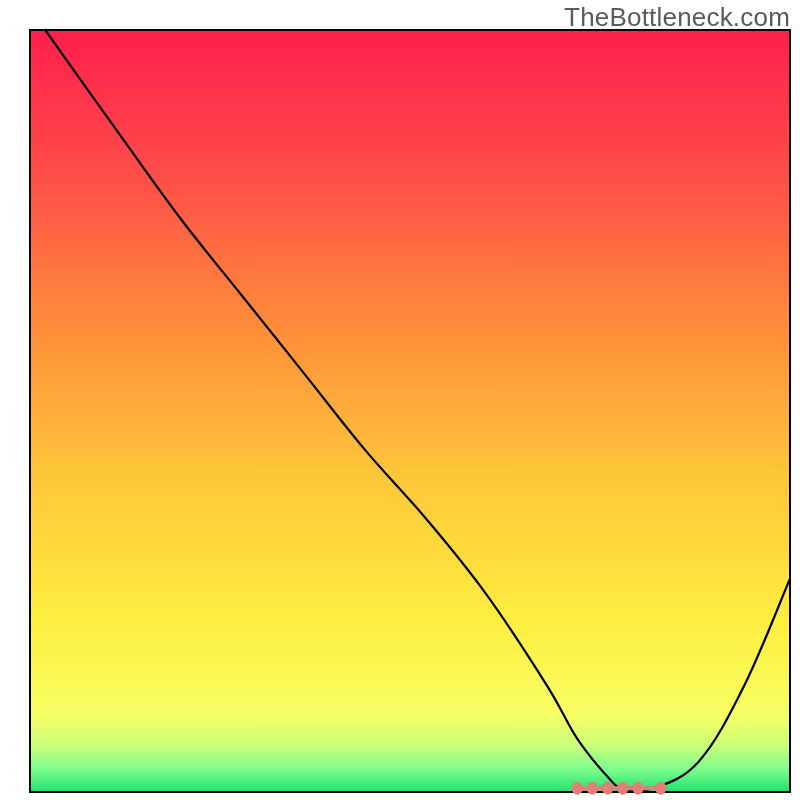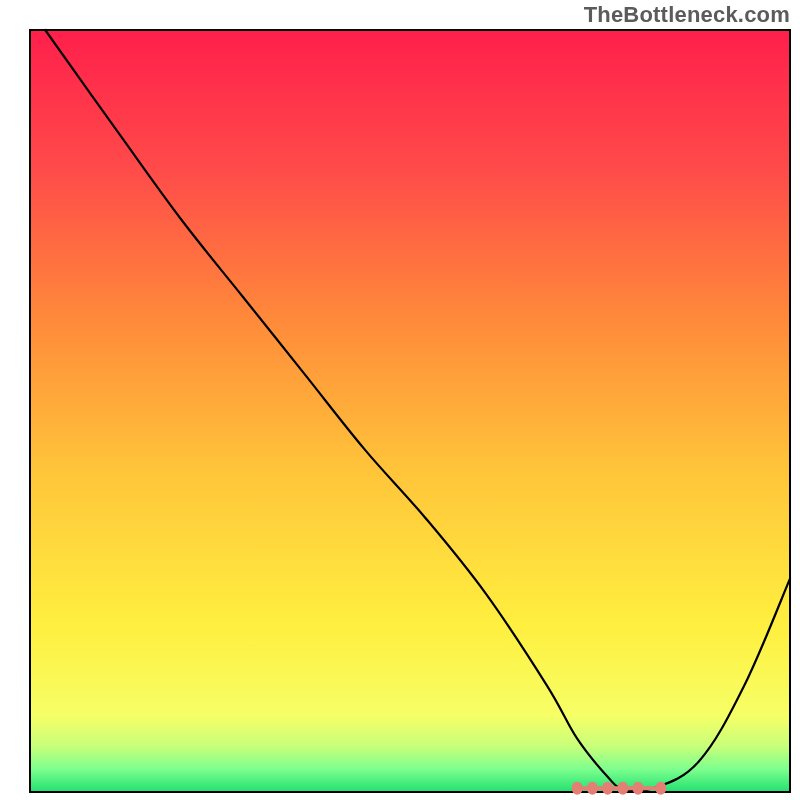--- a/index.html
+++ b/index.html
@@ -12,22 +12,22 @@
   }
   .stage {
     position: relative;
     width: 800px;
     height: 800px;
   }
   .watermark {
     position: absolute;
     top: 2px;
     right: 10px;
-    font-size: 22px;
-    font-weight: bold;
+    font-size: 26px;
+    font-weight: normal;
     color: #5b5b5b;
     letter-spacing: 0.2px;
     z-index: 10;
   }
   svg.plot {
     position: absolute;
     left: 0;
     top: 0;
     width: 800px;
     height: 800px;

